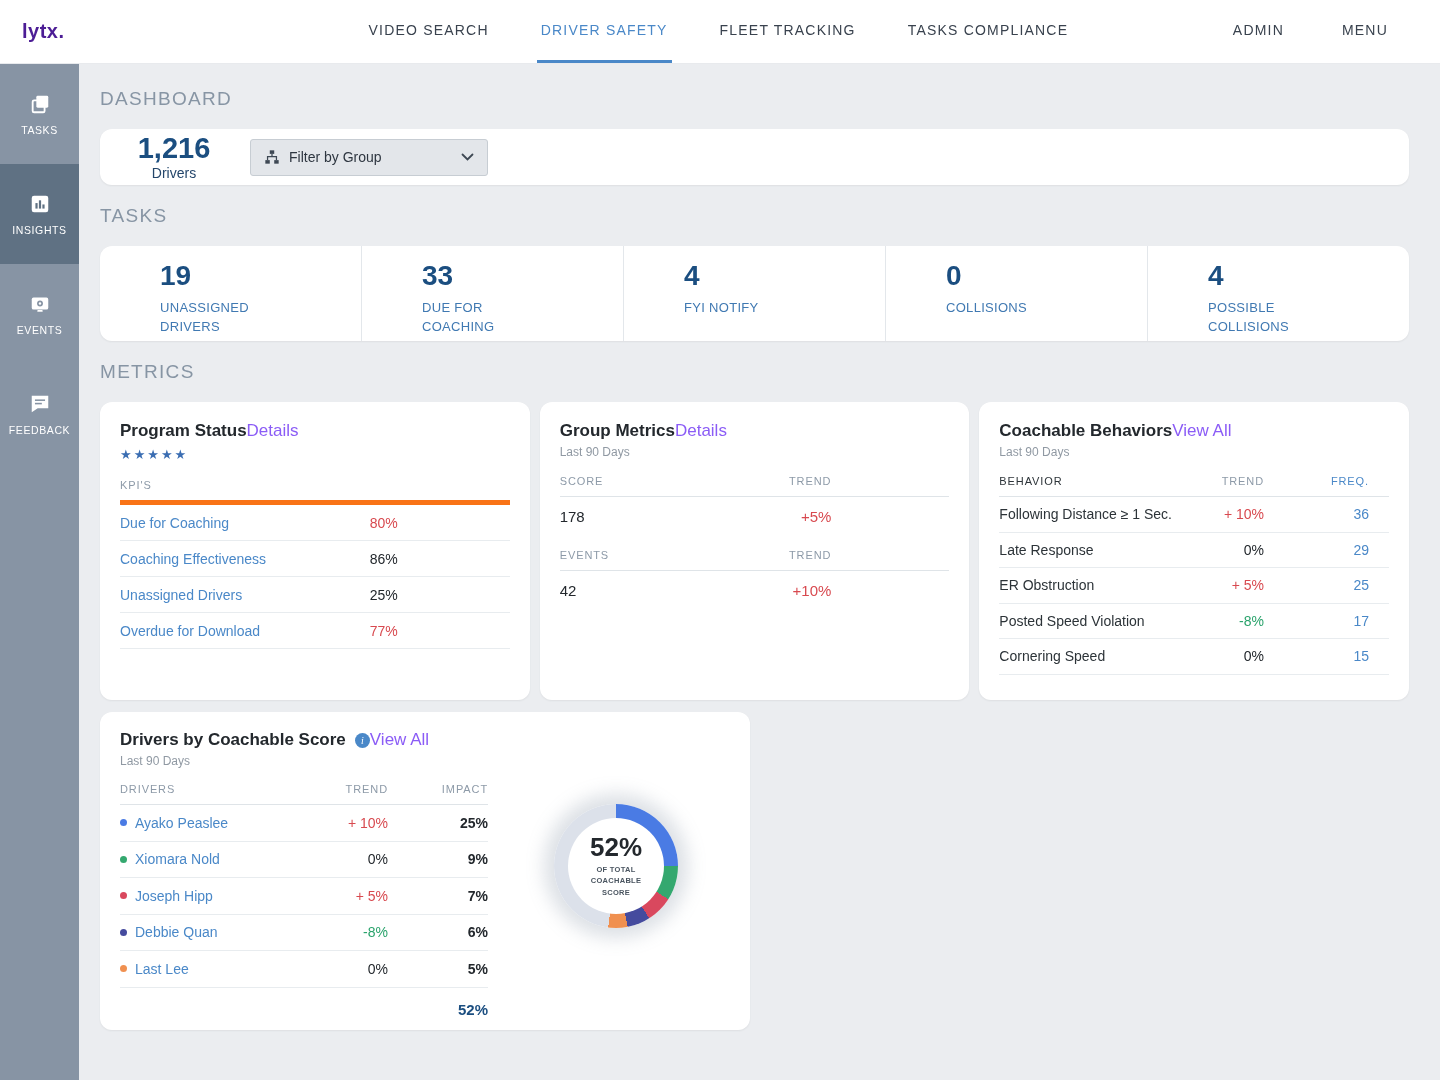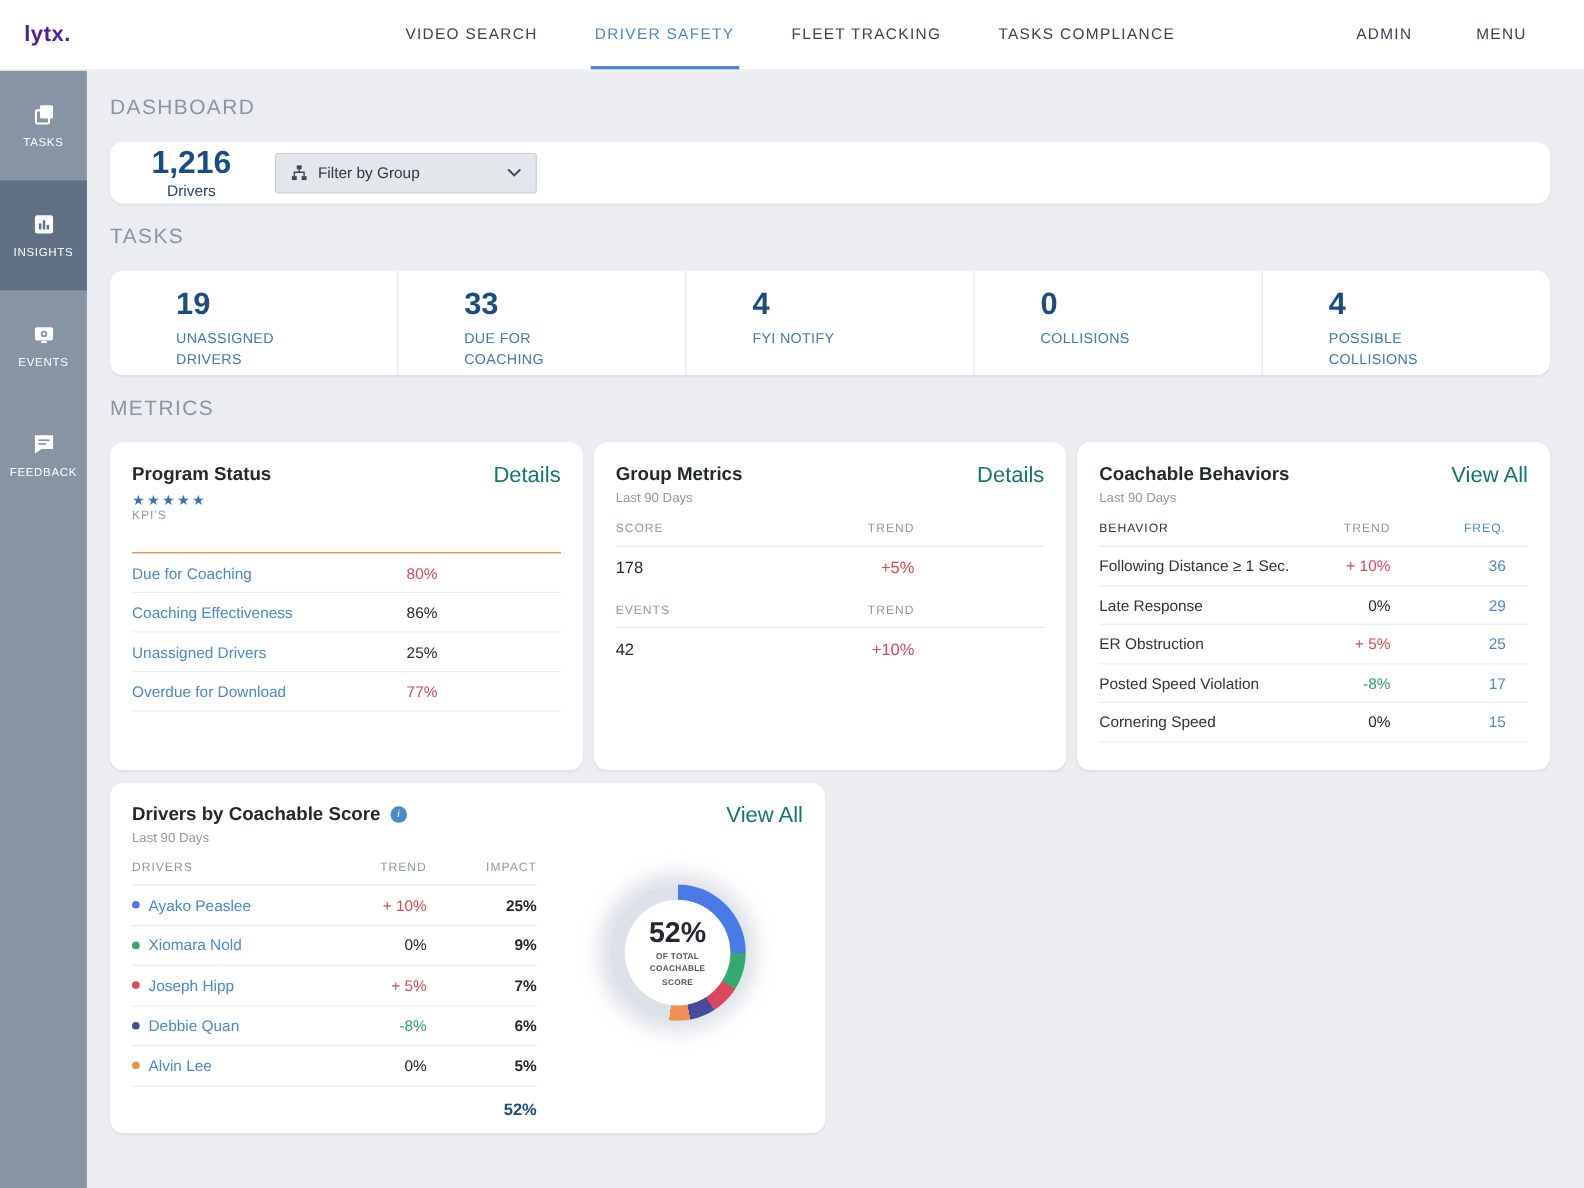--- a/index.html
+++ b/index.html
@@ -39,29 +39,29 @@
   
   .tasks-card{height:95px;display:flex;margin-bottom:20px}
   .task-col{flex:1;padding:15px 0 0 60px;border-left:1px solid #e3e7eb}
   .task-col:first-child{border-left:none}
   .task-value{font-size:28px;font-weight:700;color:#1b4e80;line-height:1.1}
   .task-label{font-size:13px;color:#4079b2;letter-spacing:.3px;margin-top:6px;max-width:120px;line-height:1.5}
 
   
   .metrics-row{display:flex;gap:10px;height:298px;margin-bottom:12px}
   .mcard{flex:1;padding:19px 20px}
-  .card-head{display:flex;justify-content:space-between;align-items:flex-start}
+  .card-head{display:flex;justify-content:flex-start;align-items:flex-start}
   .card-title{font-size:17px;font-weight:700;color:#23282d}
-  .card-link{font-size:20px;color:#0f766e;cursor:pointer;white-space:nowrap}
+  .card-link{font-size:17px;color:#8b5cf6;cursor:pointer;white-space:nowrap}
   .card-sub{font-size:12px;color:#9099a3;margin-top:4px}
   .stars{font-size:13px;color:#3a6db2;letter-spacing:2px;margin-top:6px}
   .mini-head{font-size:11px;color:#8d9aa8;letter-spacing:.9px}
 
   
-  .kpi-head{margin-top:0;padding-bottom:27px;border-bottom:1px solid #f97316}
+  .kpi-head{margin-top:17px;padding-bottom:9px;border-bottom:5px solid #f97316}
   .ps-row{display:flex;align-items:center;height:36px;border-bottom:1px solid #e8ecef;font-size:14px}
   .ps-label{flex:1;color:#4a88c8;cursor:pointer}
   .ps-val{width:60px;text-align:right;margin-right:112px}
 
   
   .gm-table{margin-top:16px}
   .gm-table2{margin-top:24px}
   .gm-hrow{display:flex;padding-bottom:9px;border-bottom:1px solid #dfe4e8}
   .gm-vrow{display:flex;padding-top:11px;font-size:15px;color:#23282d}
   .gm-left{flex:1}
@@ -345,21 +345,21 @@
           <span class="ds-name">
               <span class="dot" style="background: rgb(69, 75, 158);"></span>
               <span>Debbie Quan</span>
             </span>
           <span class="ds-trend" style="color: rgb(42, 163, 108);">-8%</span>
           <span class="ds-impact">6%</span>
         </div>
         <div class="ds-row">
           <span class="ds-name">
               <span class="dot" style="background: rgb(240, 144, 80);"></span>
-              <span>Alvin Lee</span>
+              <span>Last Lee</span>
             </span>
           <span class="ds-trend" style="color: rgb(35, 40, 45);">0%</span>
           <span class="ds-impact">5%</span>
         </div>
         <div class="ds-total">52%</div>
       </div>
       <div class="donut-wrap">
         <div class="donut" style="background: conic-gradient(rgb(74, 123, 228) 0%, rgb(74, 123, 228) 25%, rgb(52, 168, 111) 25%, rgb(52, 168, 111) 34%, rgb(217, 72, 94) 34%, rgb(217, 72, 94) 41%, rgb(69, 75, 158) 41%, rgb(69, 75, 158) 47%, rgb(240, 144, 80) 47%, rgb(240, 144, 80) 52%, rgb(220, 225, 234) 52%, rgb(220, 225, 234) 100%);">
           <div class="donut-hole">
             <div class="donut-center-value">52%</div>

